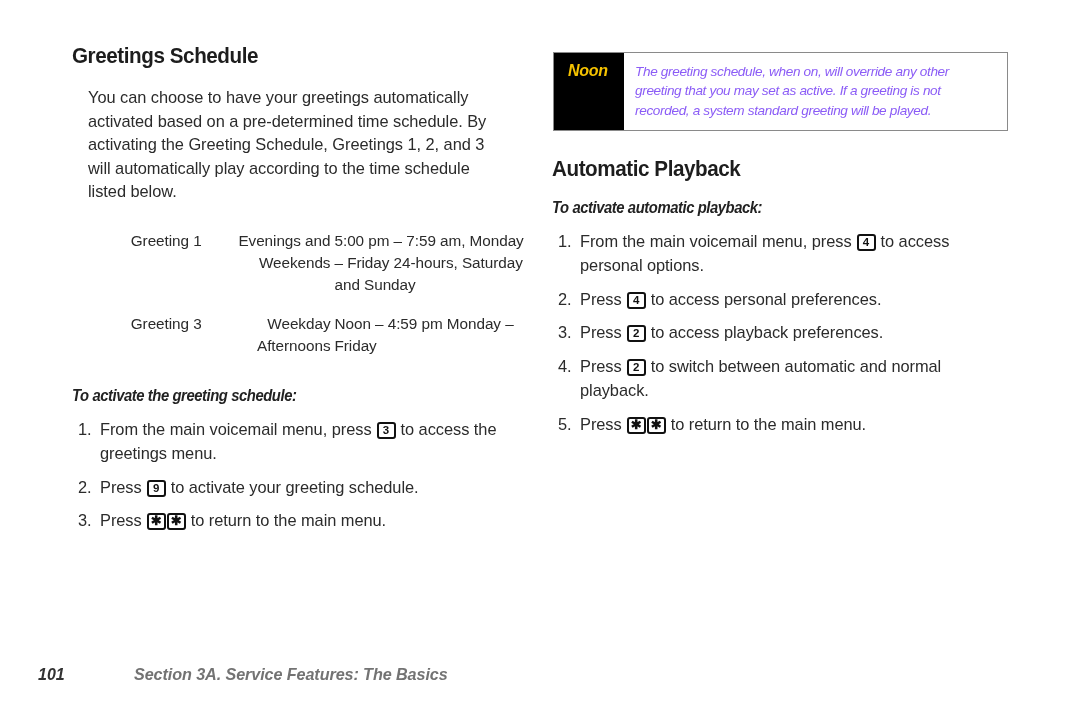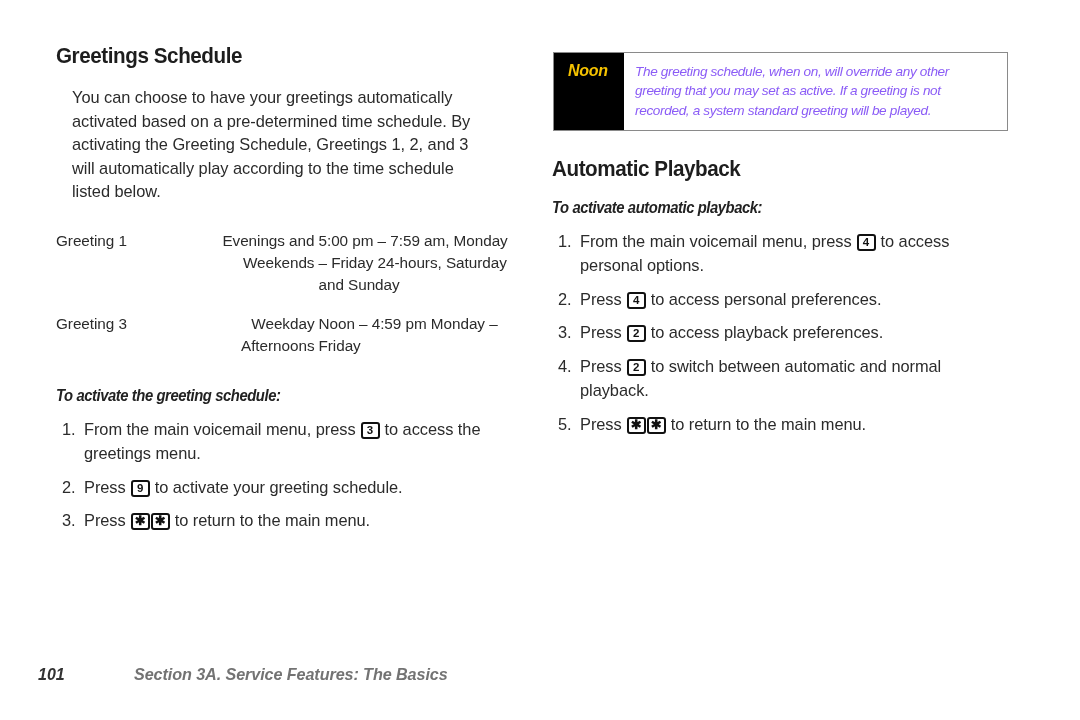--- a/index.html
+++ b/index.html
@@ -18,21 +18,21 @@
 
   .page {
     position: relative;
     width: 1080px;
     height: 720px;
   }
 
   
   .col-left {
     position: absolute;
-    left: 56px;
+    left: 72px;
     top: 44px;
     width: 452px;
   }
   .col-right {
     position: absolute;
     left: 552px;
     top: 44px;
     width: 460px;
   }
 
@@ -73,21 +73,21 @@
     border-collapse: collapse;
   }
   .schedule td {
     font-size: 15.3px;
     line-height: 22.2px;
     vertical-align: top;
     padding: 0 0 16px 0;
     color: #2b2b2b;
     letter-spacing: -0.05px;
   }
-  .schedule td.c1 { width: 130px; padding-right: 4px; }
+  .schedule td.c1 { width: 130px; padding-right: 4px; text-align: right; }
   .schedule td.c2 { width: 125px; padding-right: 4px; text-align: right; }
   .schedule td.c3 { width: 190px; }
   .schedule tr:last-child td { padding-bottom: 0; }
 
   
   ol.steps {
     margin: 13px 0 0 0;
     padding: 0;
     list-style: none;
     counter-reset: step;

